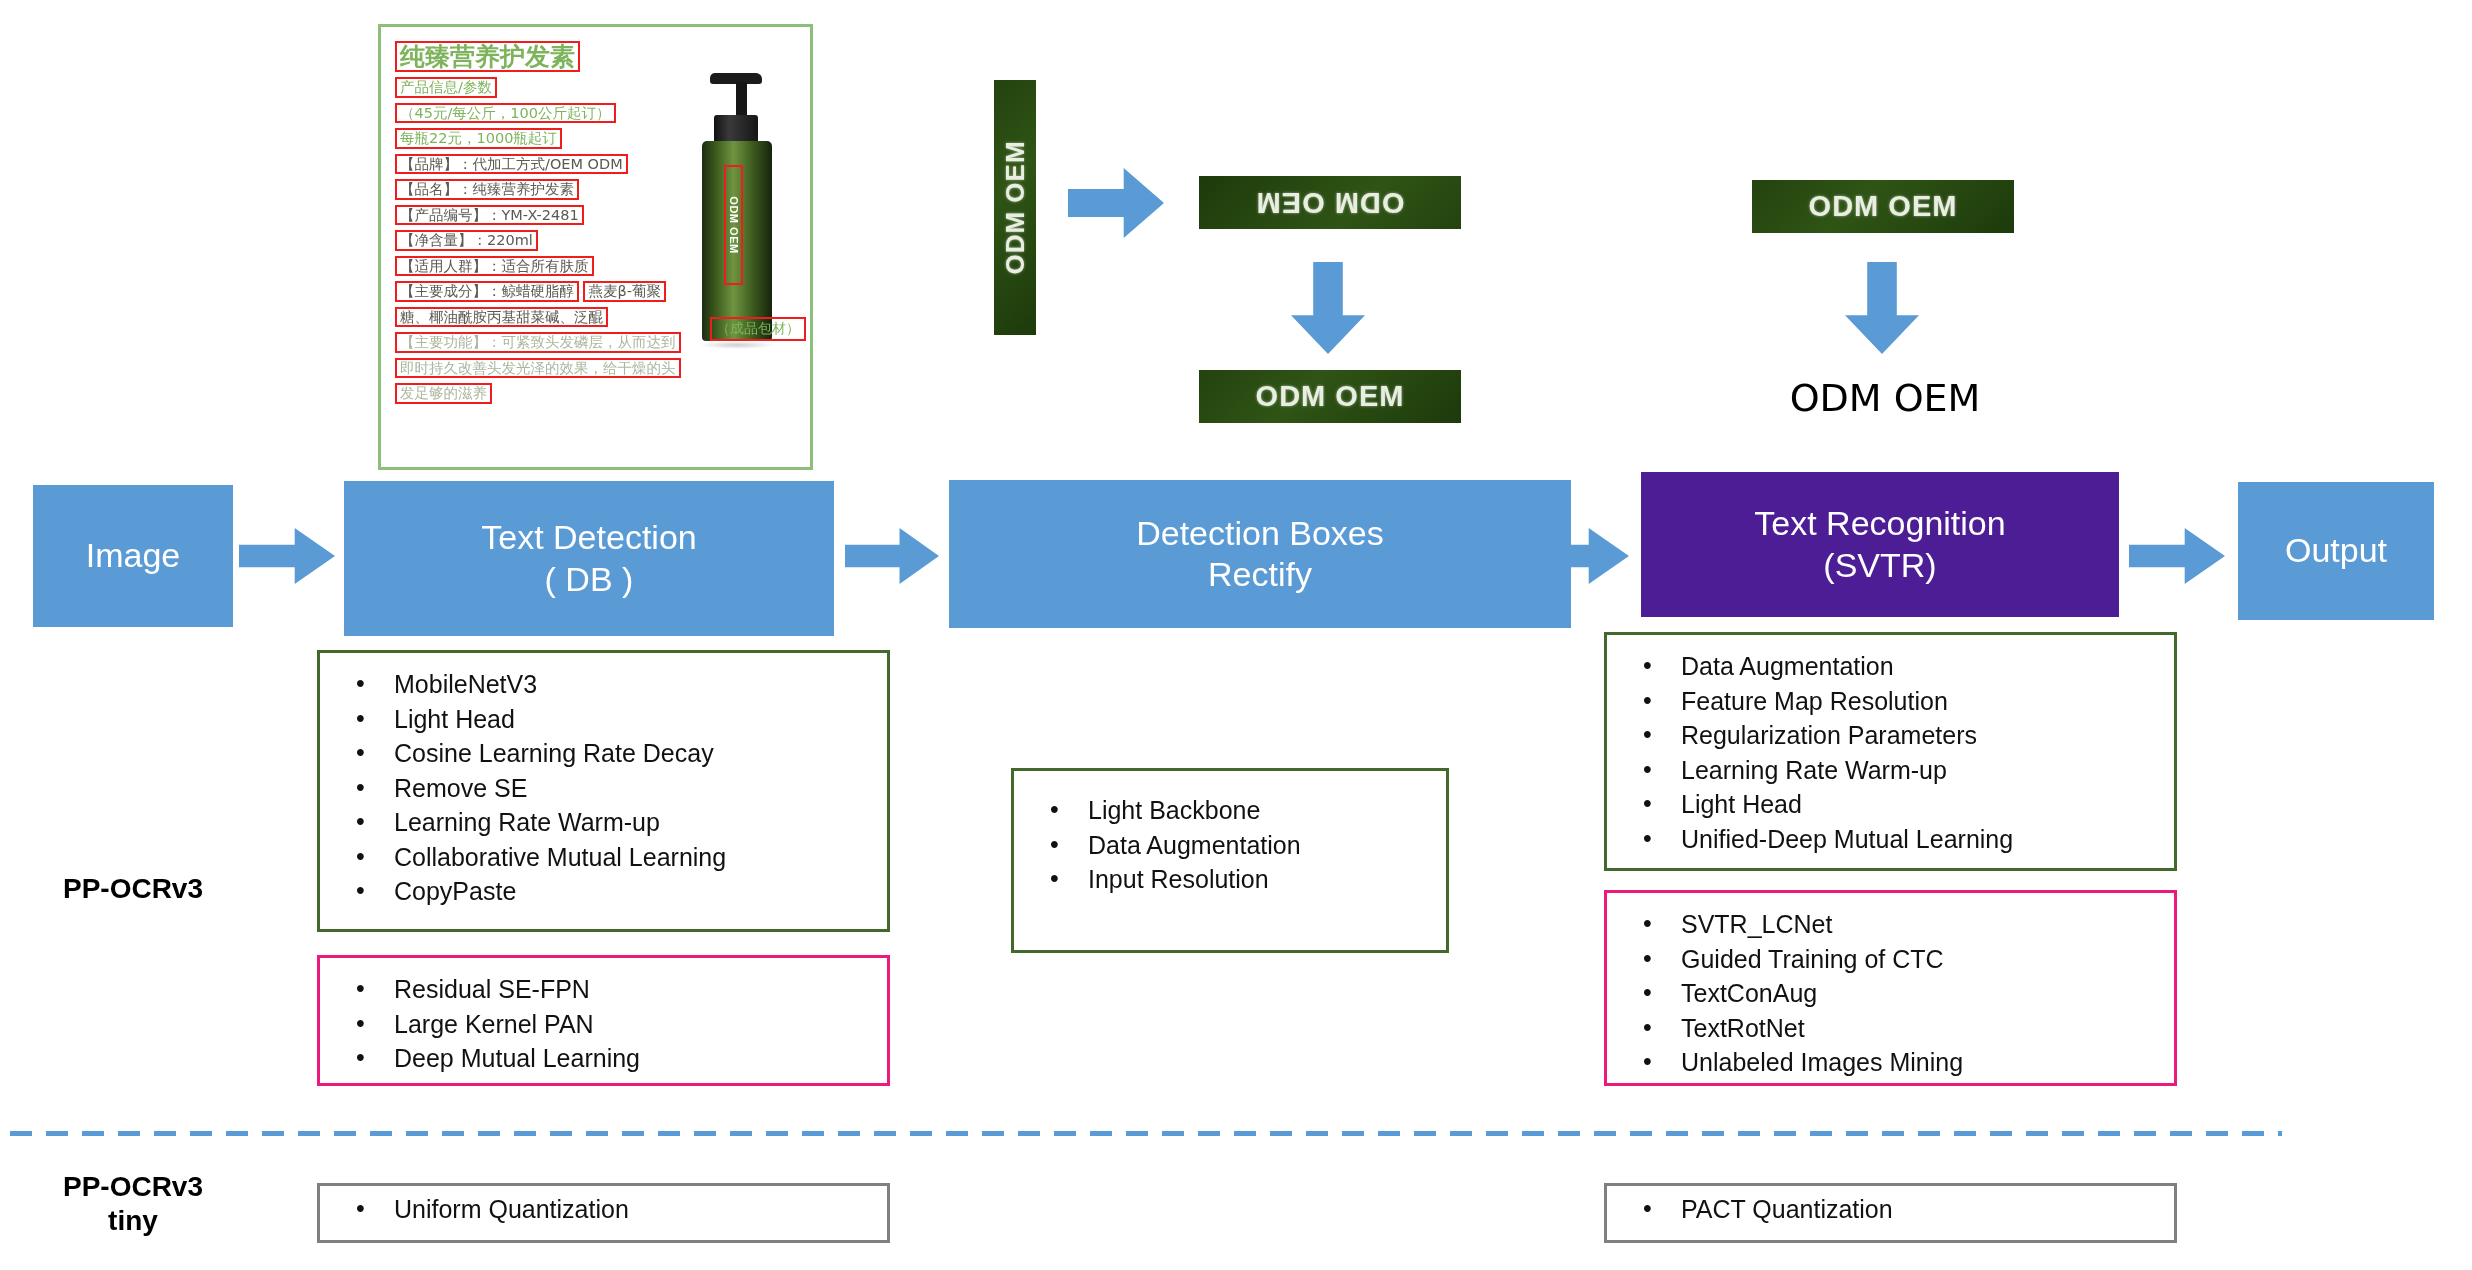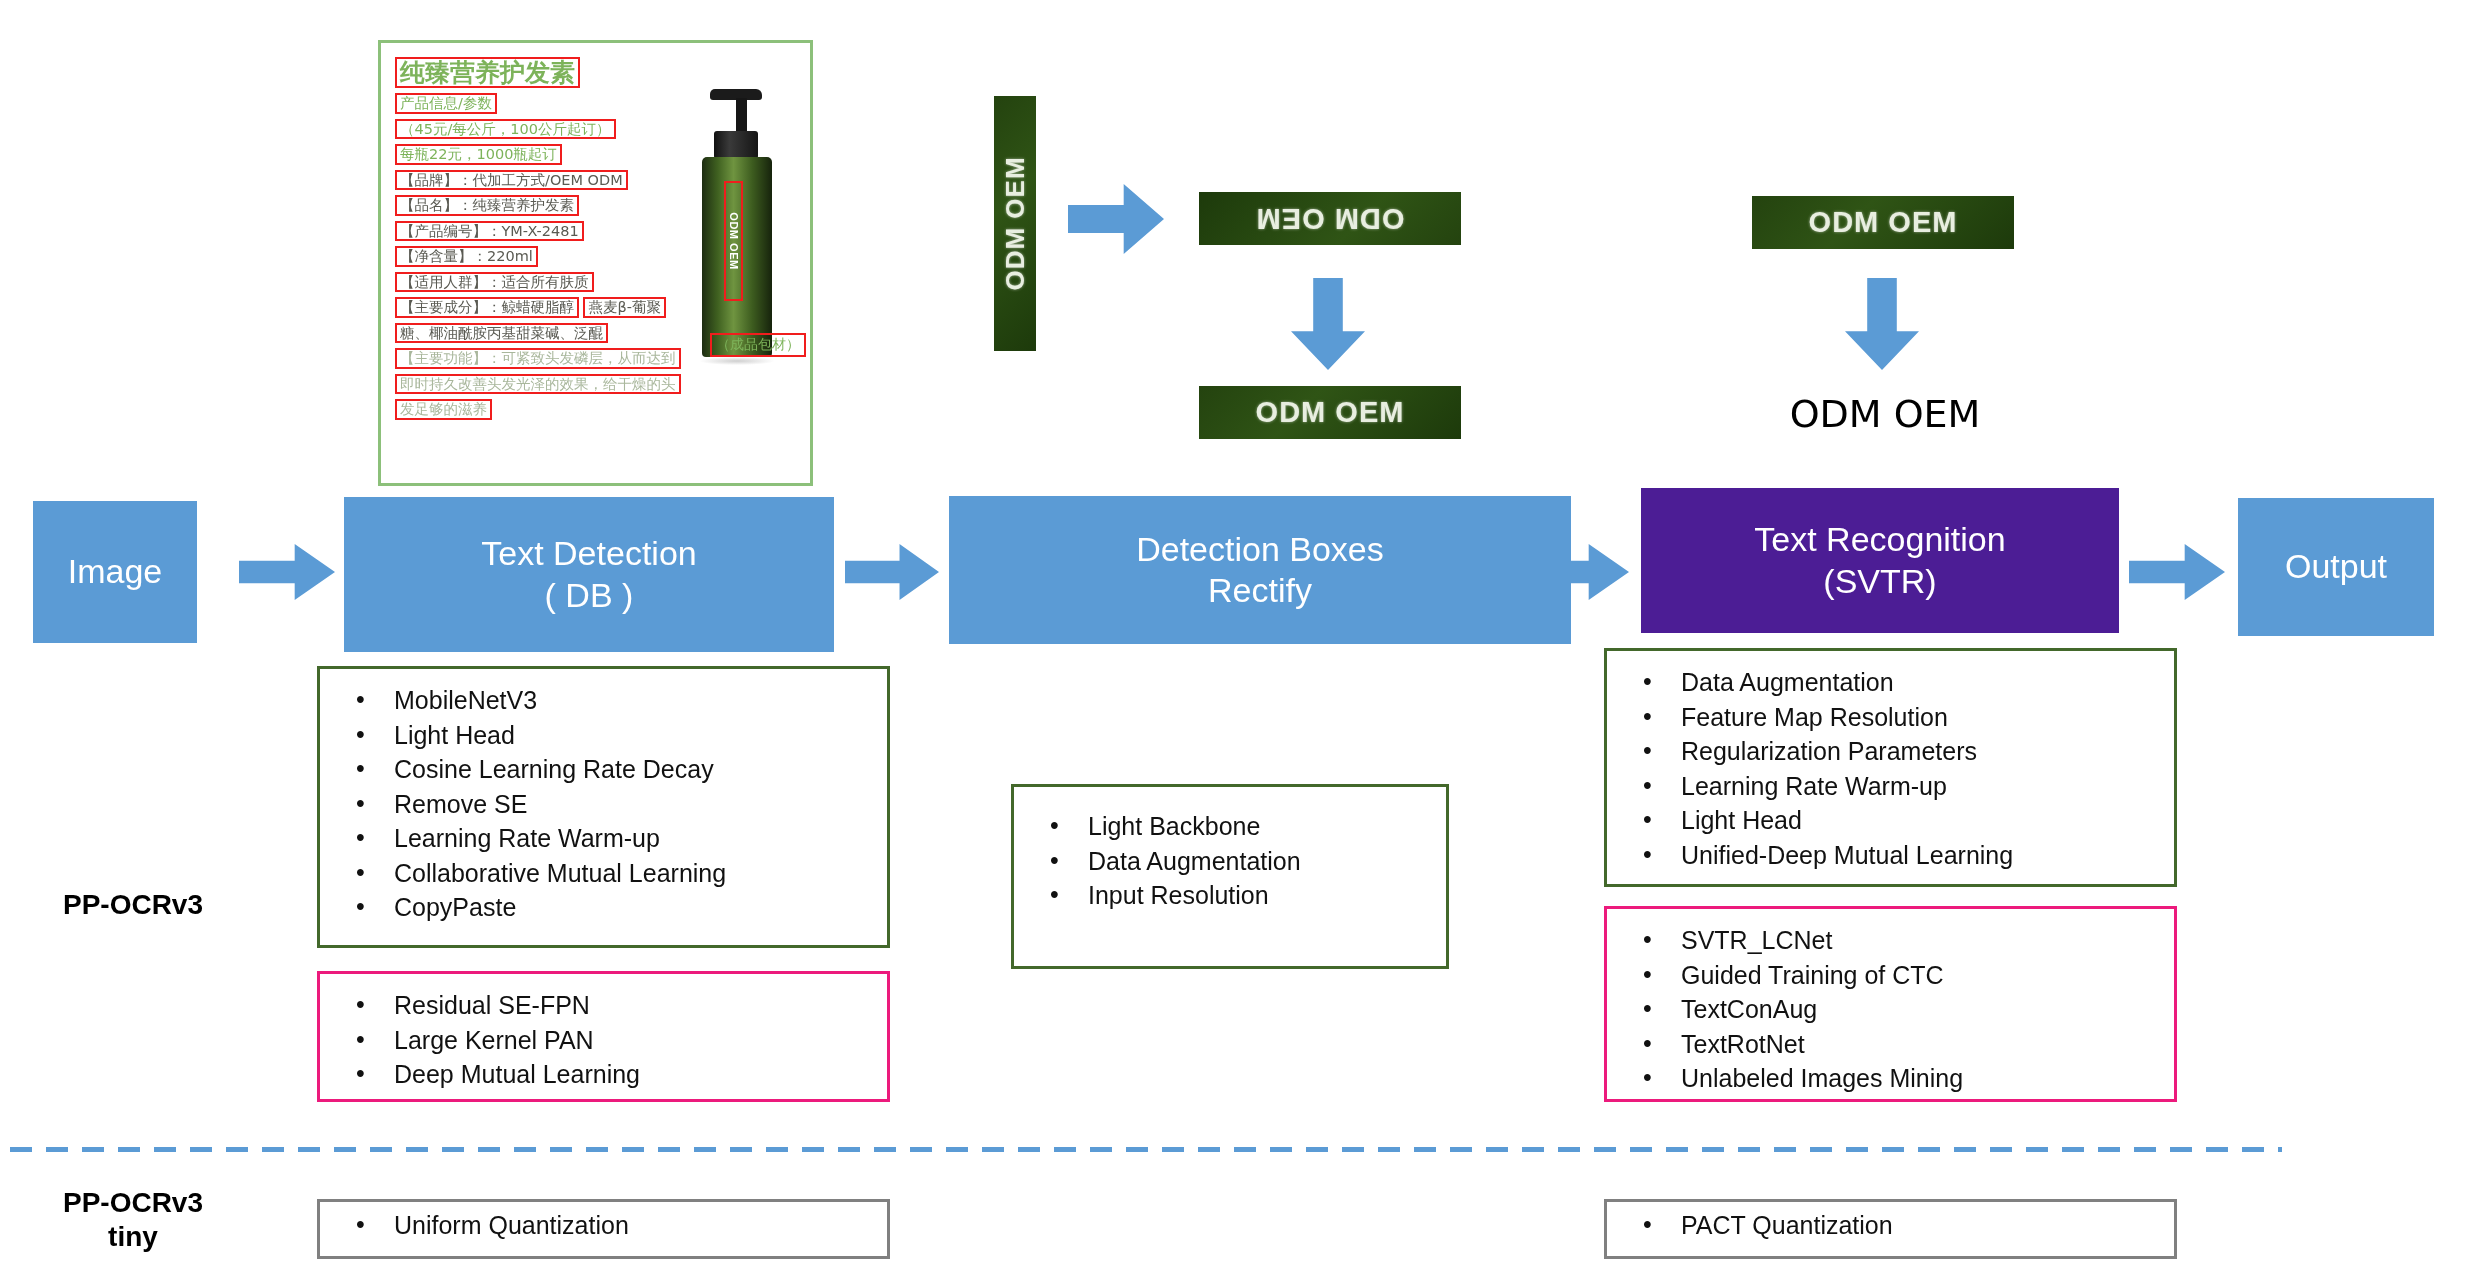--- a/index.html
+++ b/index.html
@@ -1,19 +1,19 @@
 <!DOCTYPE html>
 <html><head>
 <meta charset="utf-8">
 <style>
   html,body{margin:0;padding:0;background:#fff;}
   body{width:2472px;height:1270px;position:relative;overflow:hidden;
        font-family:"Liberation Sans","DejaVu Sans",sans-serif;}
 
-  .abs{position:absolute;margin-top:16px;}
+  .abs{position:absolute;}
 
   
   #sample-image{left:378px;top:24px;width:435px;height:446px;
       border:3px solid #8cc07a;background:#fff;box-sizing:border-box;}
   #sample-inner{position:absolute;left:0;top:0;right:0;bottom:0;padding:14px 10px 0 14px;}
   .det-line{position:relative;display:inline-block;
       border:2px solid #f01d1d;color:#7db35a;background:#fff;
       font-family:"DejaVu Sans",sans-serif;
       white-space:nowrap;line-height:1.0;box-sizing:border-box;}
   .det-row{margin-bottom:5px;white-space:nowrap;}
@@ -69,21 +69,21 @@
   #arrow-recog-down{left:1845px;top:262px;width:74px;height:92px;}
 
   
   .pbox{color:#fff;display:flex;align-items:center;justify-content:center;
       text-align:center;font-size:34px;line-height:1.22;
       font-family:"Liberation Sans Narrow","Liberation Sans",sans-serif;}
   .pbox b{font-weight:normal;}
   .blue{background:#5b9bd5;}
   .orange{background:#4c1d95;}
 
-  #box-image{left:33px;top:485px;width:164px;height:142px;align-items:center;}
+  #box-image{left:33px;top:485px;width:200px;height:142px;align-items:center;}
   #box-detect{left:344px;top:481px;width:490px;height:155px;}
   #box-rectify{left:949px;top:480px;width:622px;height:148px;}
   #box-recognize{left:1641px;top:472px;width:478px;height:145px;}
   #box-output{left:2238px;top:482px;width:196px;height:138px;}
 
   #arrow-1{left:239px;top:528px;width:96px;height:56px;}
   #arrow-2{left:845px;top:528px;width:94px;height:56px;}
   #arrow-3{left:1533px;top:528px;width:96px;height:56px;}
   #arrow-4{left:2129px;top:528px;width:96px;height:56px;}
 

